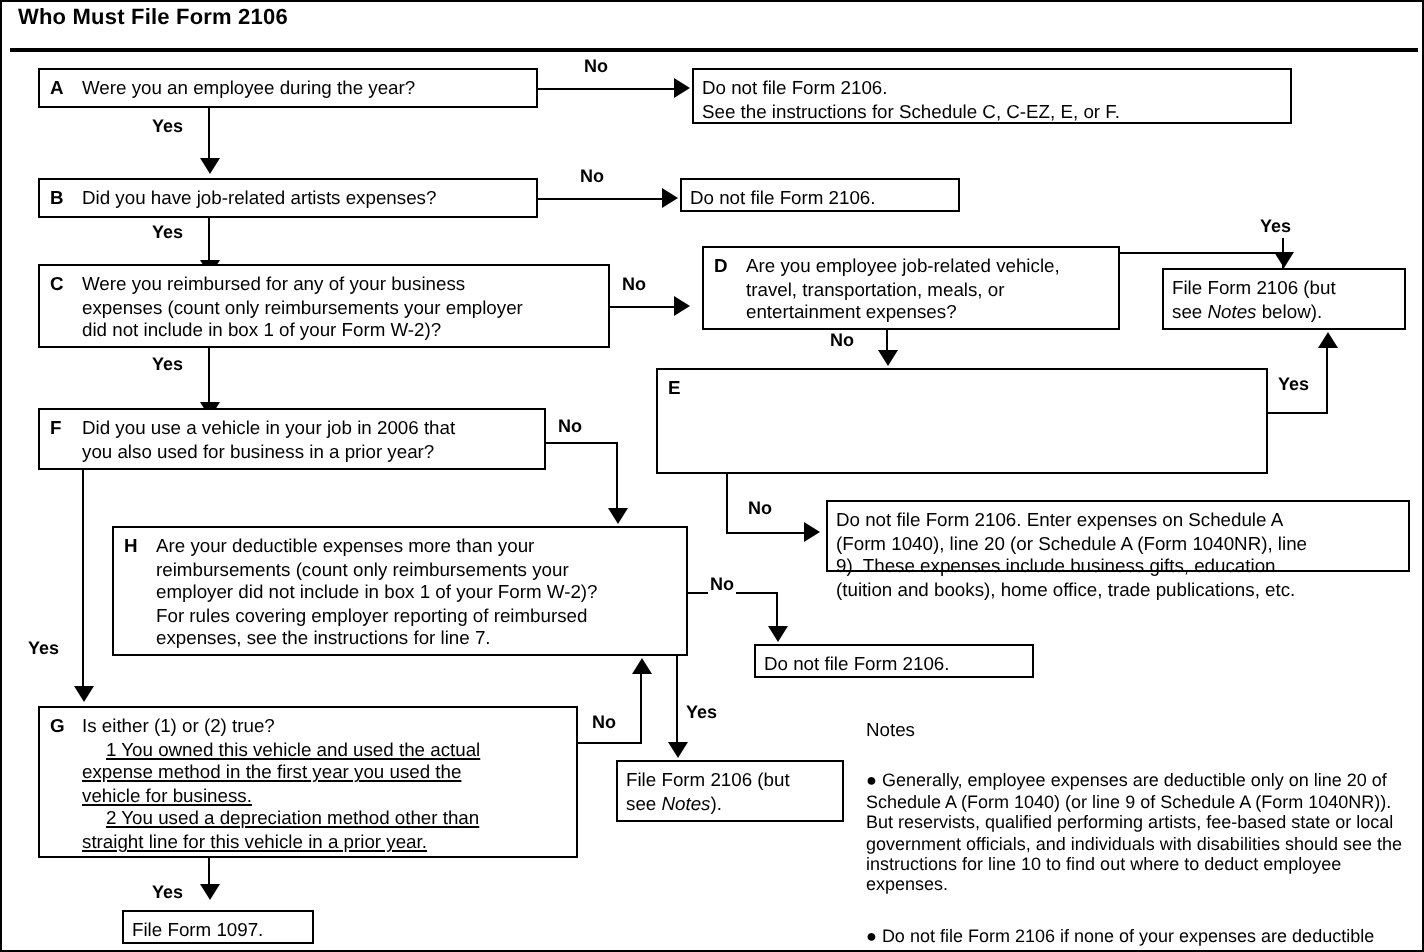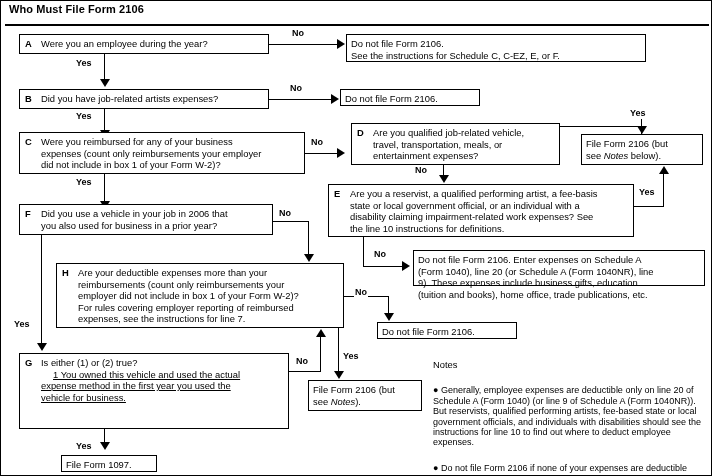--- a/index.html
+++ b/index.html
@@ -117,45 +117,41 @@
   </div>
   <div class="ln h" style="left:304px;top:152px;width:32px;"></div>
   <div class="arr arr-r" style="left:336px;top:147px;"></div>
   <div class="lbl" style="left:309px;top:136px;">No</div>
   <div class="ln v" style="left:103px;top:173px;height:29px;"></div>
   <div class="arr arr-d" style="left:99px;top:200px;"></div>
   <div class="lbl" style="left:74px;top:176px;">Yes</div>
 
   <div class="box lettered" style="left:350px;top:122px;width:209px;height:42px;">
     <span class="letter">D</span>
-    <span class="body">Are you qualified job-related vehicle,
+    <span class="body">Are you employee job-related vehicle,
 travel, transportation, meals, or
 entertainment expenses?</span>
   </div>
 
   <div class="ln h" style="left:559px;top:125px;width:82px;"></div>
   <div class="ln v" style="left:640px;top:118px;height:16px;"></div>
   <div class="arr arr-d" style="left:636px;top:125px;"></div>
   <div class="lbl" style="left:628px;top:107px;">Yes</div>
 
   <div class="ln v" style="left:442px;top:164px;height:14px;"></div>
   <div class="arr arr-d" style="left:438px;top:174px;"></div>
   <div class="lbl" style="left:413px;top:164px;">No</div>
 
   <div class="box" style="left:580px;top:133px;width:122px;height:31px;">
     <span class="body"><span>File Form 2106 (but
 see </span><em>Notes</em><span> below).</span></span>
   </div>
 
   <div class="box lettered" style="left:327px;top:183px;width:306px;height:53px;">
     <span class="letter">E</span>
-    <span class="body">Are you a reservist, a qualified performing artist, a fee-basis
-state or local government official, or an individual with a
-disability claiming impairment-related work expenses? See
-the line 10 instructions for definitions.</span>
   </div>
 
   <div class="ln h" style="left:633px;top:205px;width:30px;"></div>
   <div class="ln v" style="left:662px;top:173px;height:33px;"></div>
   <div class="arr arr-u" style="left:658px;top:165px;"></div>
   <div class="lbl" style="left:637px;top:186px;">Yes</div>
 
   <div class="ln v" style="left:362px;top:236px;height:29px;"></div>
   <div class="ln h" style="left:362px;top:265px;width:40px;"></div>
   <div class="arr arr-r" style="left:401px;top:260px;"></div>
@@ -204,20 +200,22 @@
   <div class="box" style="left:376px;top:321px;width:140px;height:17px;">
     <span class="body">Do not file Form 2106.</span>
   </div>
 
   <div class="box lettered" style="left:18px;top:352px;width:270px;height:76px;">
     <span class="letter">G</span>
     <span class="body">Is either (1) or (2) true?</span>
     <span class="sub">1 You owned this vehicle and used the actual
 expense method in the first year you used the
 vehicle for business.</span>
+    <span class="sub">2 You used a depreciation method other than
+straight line for this vehicle in a prior year.</span>
   </div>
 
   <div class="ln h" style="left:288px;top:370px;width:32px;"></div>
   <div class="ln v" style="left:319px;top:336px;height:35px;"></div>
   <div class="arr arr-u" style="left:315px;top:328px;"></div>
   <div class="lbl" style="left:294px;top:355px;">No</div>
 
   <div class="ln v" style="left:103px;top:428px;height:18px;"></div>
   <div class="arr arr-d" style="left:99px;top:441px;"></div>
   <div class="lbl" style="left:74px;top:440px;">Yes</div>

